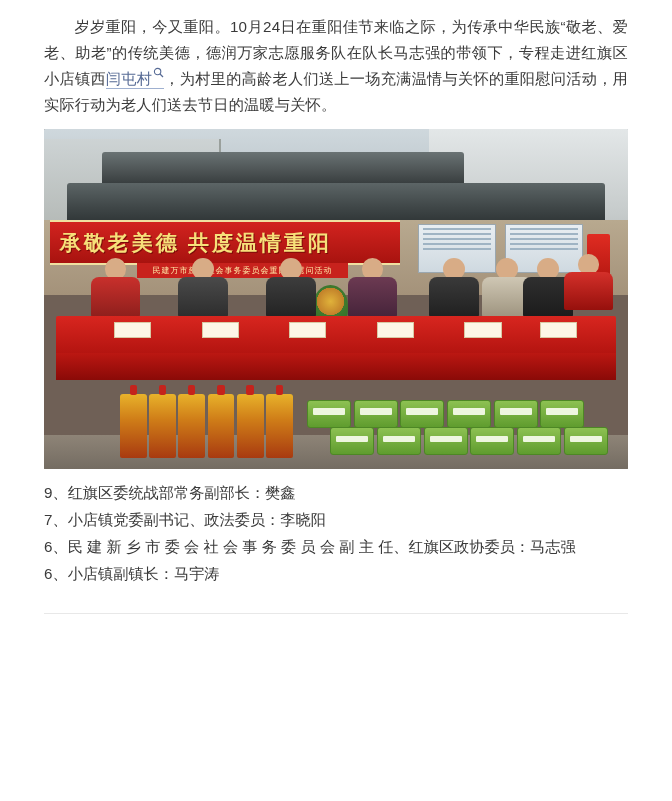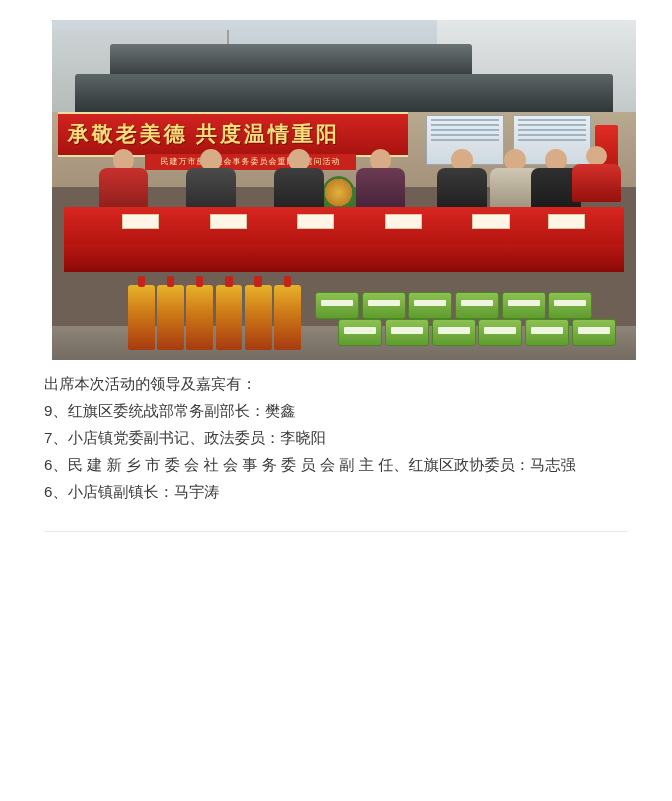--- a/index.html
+++ b/index.html
@@ -47,21 +47,21 @@
     position: relative;
     width: 11px;
     height: 11px;
     vertical-align: super;
     font-size: 9px;
     margin-left: 1px;
   }
   .search-glyph svg { display: block; }
 
   .photo-wrap {
-    margin: 6px 0 10px 8px;
+    margin: 6px 0 10px 0;
     width: 100%;
     line-height: 0;
   }
   .photo {
     position: relative;
     width: 100%;
     height: 340px;
     overflow: hidden;
     background: #6f6056;
     border-radius: 1px;
@@ -197,20 +197,24 @@
     border-top: 1px solid #e8e8e8;
   }
 </style>
 </head>
 <body>
 
 <div class="page">
 
   <div class="article">
 
+    <p class="body-text indent"><span>岁岁重阳，今又重阳。10月24日在重阳佳节来临之际，为传承中华民族“敬老、爱老、助老”的传统美德，德润万家志愿服务队在队长马志强的带领下，专程走进红旗区小店镇西</span><span class="link-tag"><span>闫屯村</span><span class="search-glyph"><svg width="11" height="11" viewBox="0 0 11 11">
+              <circle cx="4.6" cy="4.6" r="3.2" fill="none" stroke="#576b95" stroke-width="1.1"></circle>
+              <line x1="7" y1="7" x2="10" y2="10" stroke="#576b95" stroke-width="1.2"></line>
+            </svg></span></span><span>，为村里的高龄老人们送上一场充满温情与关怀的重阳慰问活动，用实际行动为老人们送去节日的温暖与关怀。</span></p>
 
     <div class="photo-wrap">
       <div class="photo">
         <div class="ph-sky"></div>
         <div class="ph-bldg-left"></div>
         <div class="ph-bldg-right"></div>
         <div class="ph-roof2"></div>
         <div class="ph-roof"></div>
         <div class="ph-wall"></div>
 
@@ -297,21 +301,20 @@
         <div class="ph-rice" style="left:85%; bottom:12%;"></div>
         <div class="ph-rice" style="left:49%; bottom:4%;"></div>
         <div class="ph-rice" style="left:57%; bottom:4%;"></div>
         <div class="ph-rice" style="left:65%; bottom:4%;"></div>
         <div class="ph-rice" style="left:73%; bottom:4%;"></div>
         <div class="ph-rice" style="left:81%; bottom:4%;"></div>
         <div class="ph-rice" style="left:89%; bottom:4%;"></div>
       </div>
     </div>
 
-    <p class="guest-line">出席本次活动的领导及嘉宾有：</p>
     <p class="guest-line">9、红旗区委统战部常务副部长：樊鑫</p>
     <p class="guest-line">7、小店镇党委副书记、政法委员：李晓阳</p>
     <p class="guest-line">6、民 建 新 乡 市 委 会 社 会 事 务 委 员 会 副 主 任、红旗区政协委员：马志强</p>
     <p class="guest-line">6、小店镇副镇长：马宇涛</p>
 
   </div>
 
   <div class="divider"></div>
 </div>
 

